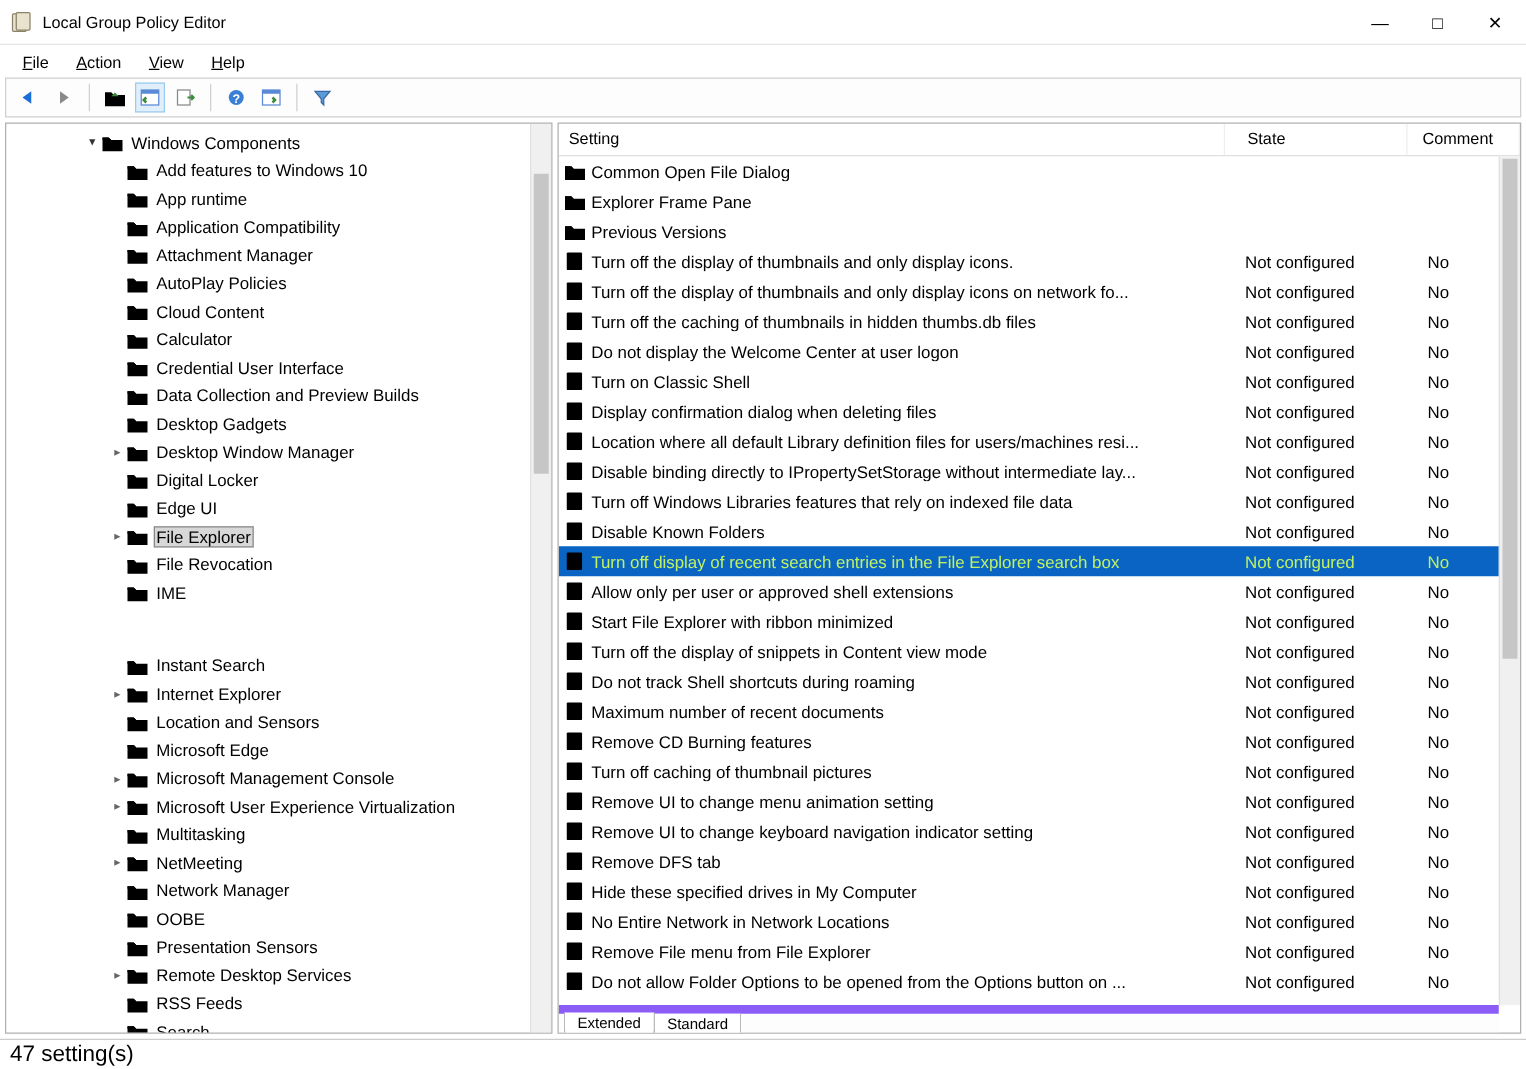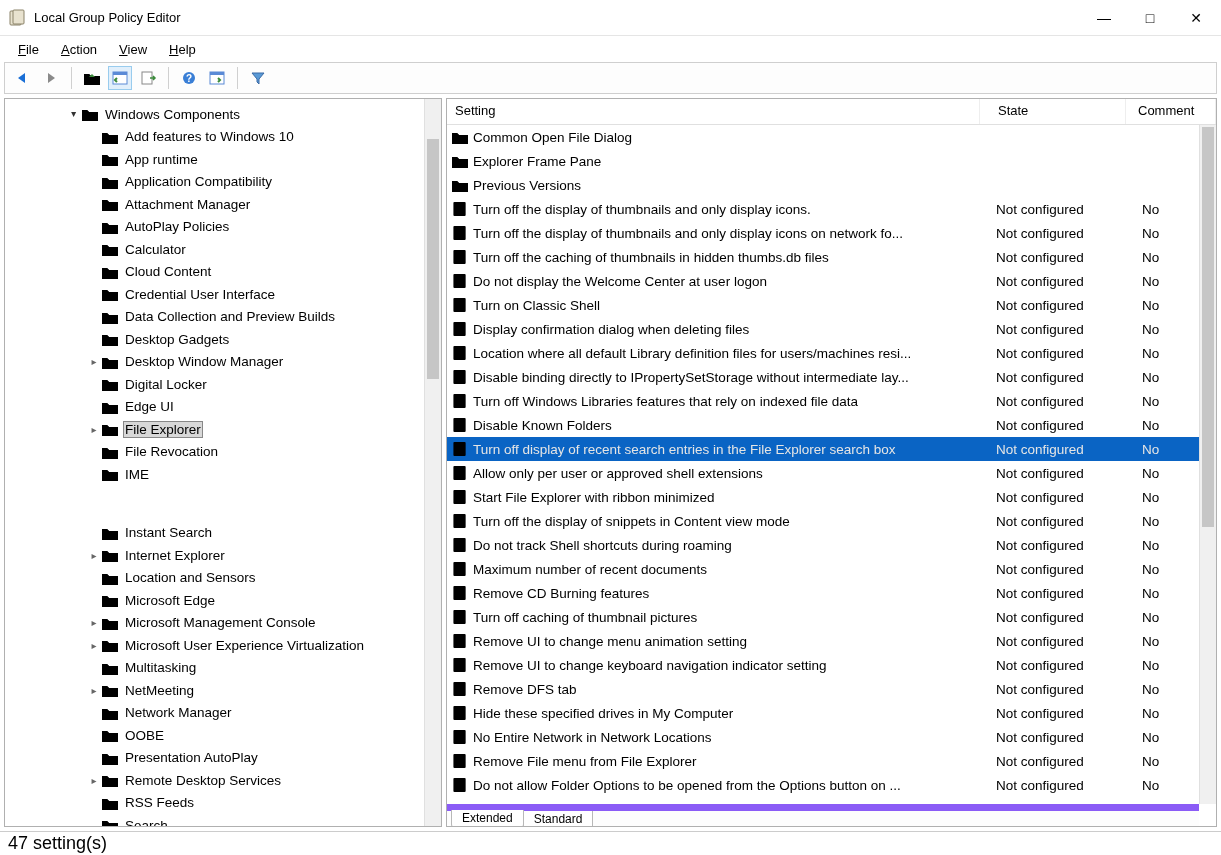--- a/index.html
+++ b/index.html
@@ -134,21 +134,21 @@
   padding-left: 4px;
 }
 .list-row .row-icon { width: 18px; height: 16px; margin-right: 4px; flex-shrink: 0; }
 .list-row .cell-setting {
   flex: 1; white-space: nowrap; overflow: hidden; text-overflow: ellipsis;
   padding-right: 6px;
 }
 .list-row .cell-state { width: 146px; }
 .list-row .cell-comment { width: 74px; }
 .list-row.selected {
-  background: #0a64c4; color: #e5e5e5;
+  background: #0a64c4; color: #bef264;
 }
 .tabs {
   height: 22px;
   display: flex;
   align-items: flex-start;
   padding-left: 4px;
   border-top: 7px solid #8b5cf6;
   background: #fdfdfd;
   margin-right: 17px;
 }
@@ -310,28 +310,28 @@
             <svg class="folder-icon folder-svg" viewBox="0 0 18 16">
               <use href="#folder-icon"></use>
             </svg>
             <span class="label">AutoPlay Policies</span>
           </div>
           <div class="tree-row" style="padding-left: 82px;">
             <span class="expander"></span>
             <svg class="folder-icon folder-svg" viewBox="0 0 18 16">
               <use href="#folder-icon"></use>
             </svg>
+            <span class="label">Cloud Content</span>
+          </div>
+          <div class="tree-row" style="padding-left: 82px;">
+            <span class="expander"></span>
+            <svg class="folder-icon folder-svg" viewBox="0 0 18 16">
+              <use href="#folder-icon"></use>
+            </svg>
             <span class="label">Calculator</span>
-          </div>
-          <div class="tree-row" style="padding-left: 82px;">
-            <span class="expander"></span>
-            <svg class="folder-icon folder-svg" viewBox="0 0 18 16">
-              <use href="#folder-icon"></use>
-            </svg>
-            <span class="label">Cloud Content</span>
           </div>
           <div class="tree-row" style="padding-left: 82px;">
             <span class="expander"></span>
             <svg class="folder-icon folder-svg" viewBox="0 0 18 16">
               <use href="#folder-icon"></use>
             </svg>
             <span class="label">Credential User Interface</span>
           </div>
           <div class="tree-row" style="padding-left: 82px;">
             <span class="expander"></span>
@@ -457,21 +457,21 @@
             <svg class="folder-icon folder-svg" viewBox="0 0 18 16">
               <use href="#folder-icon"></use>
             </svg>
             <span class="label">OOBE</span>
           </div>
           <div class="tree-row" style="padding-left: 82px;">
             <span class="expander"></span>
             <svg class="folder-icon folder-svg" viewBox="0 0 18 16">
               <use href="#folder-icon"></use>
             </svg>
-            <span class="label">Presentation AutoPlay</span>
+            <span class="label">Presentation Sensors</span>
           </div>
           <div class="tree-row" style="padding-left: 82px;">
             <span class="expander">▸</span>
             <svg class="folder-icon folder-svg" viewBox="0 0 18 16">
               <use href="#folder-icon"></use>
             </svg>
             <span class="label">Remote Desktop Services</span>
           </div>
           <div class="tree-row" style="padding-left: 82px;">
             <span class="expander"></span>

